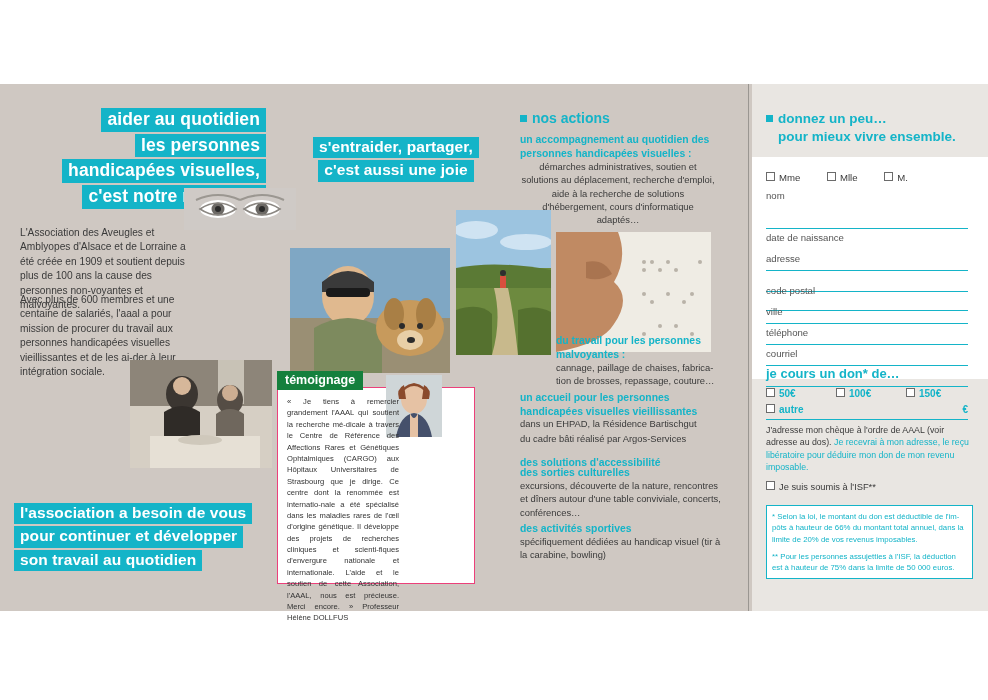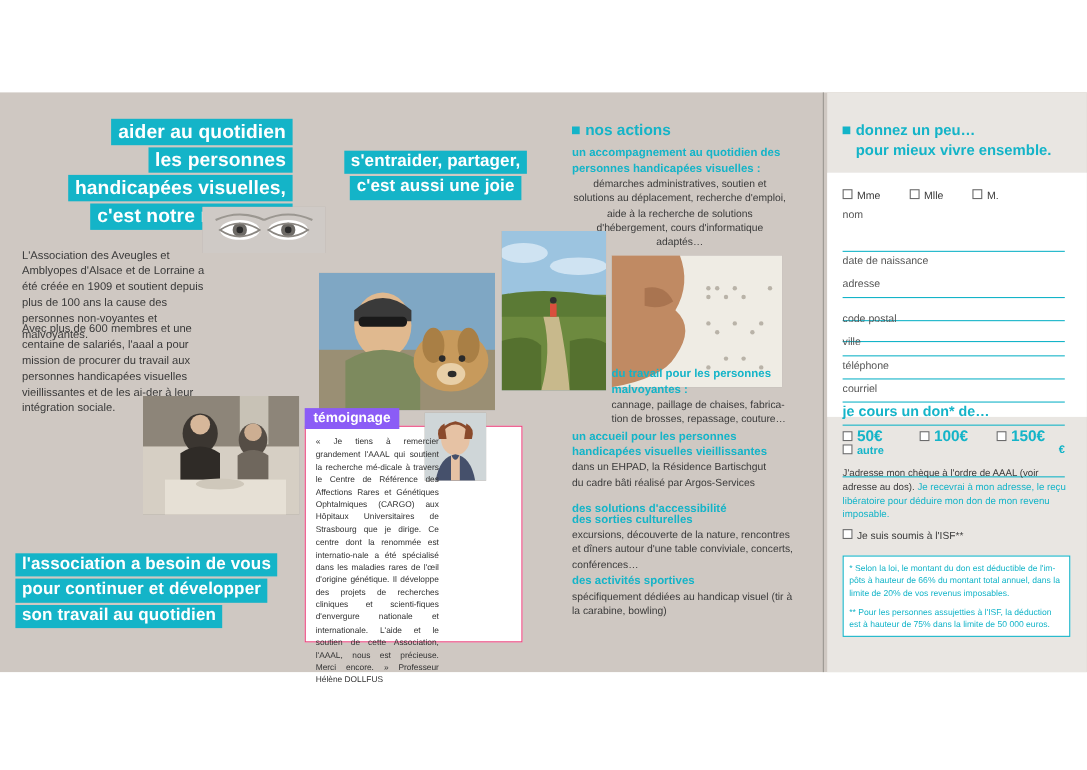--- a/index.html
+++ b/index.html
@@ -103,21 +103,21 @@
     top: 387px;
     width: 196px;
     height: 195px;
     background: #ffffff;
     border: 1.5px solid #ec407a;
   }
   #temoignage-tab {
     position: absolute;
     left: 277px;
     top: 371px;
-    background: #8b5cf6;
+    background: #15803d;
     color: #ffffff;
     font-weight: bold;
     font-size: 12.5px;
     padding: 2px 8px 3px 8px;
   }
   #temoignage-text {
     position: absolute;
     left: 287px;
     top: 396px;
     width: 112px;
@@ -232,37 +232,37 @@
   #don-title {
     position: absolute;
     left: 766px;
     top: 366px;
     font-size: 13px;
     font-weight: bold;
     color: #14b4c8;
   }
   .amt {
     position: absolute;
-    font-size: 14px;
+    font-size: 10px;
     font-weight: bold;
     color: #14b4c8;
   }
   #amt50 { left: 766px; top: 388px; }
   #amt100 { left: 836px; top: 388px; }
   #amt150 { left: 906px; top: 388px; }
   #amt-autre {
     position: absolute;
     left: 766px;
     top: 404px;
     width: 202px;
     font-size: 10px;
     font-weight: bold;
     color: #14b4c8;
     border-bottom: 1px solid #14b4c8;
-    padding-bottom: 17px;
+    padding-bottom: 4px;
   }
   #amt-autre .eur { float: right; }
 
   #don-note {
     position: absolute;
     left: 766px;
     top: 424px;
     width: 205px;
     font-size: 8.8px;
     line-height: 1.42;

